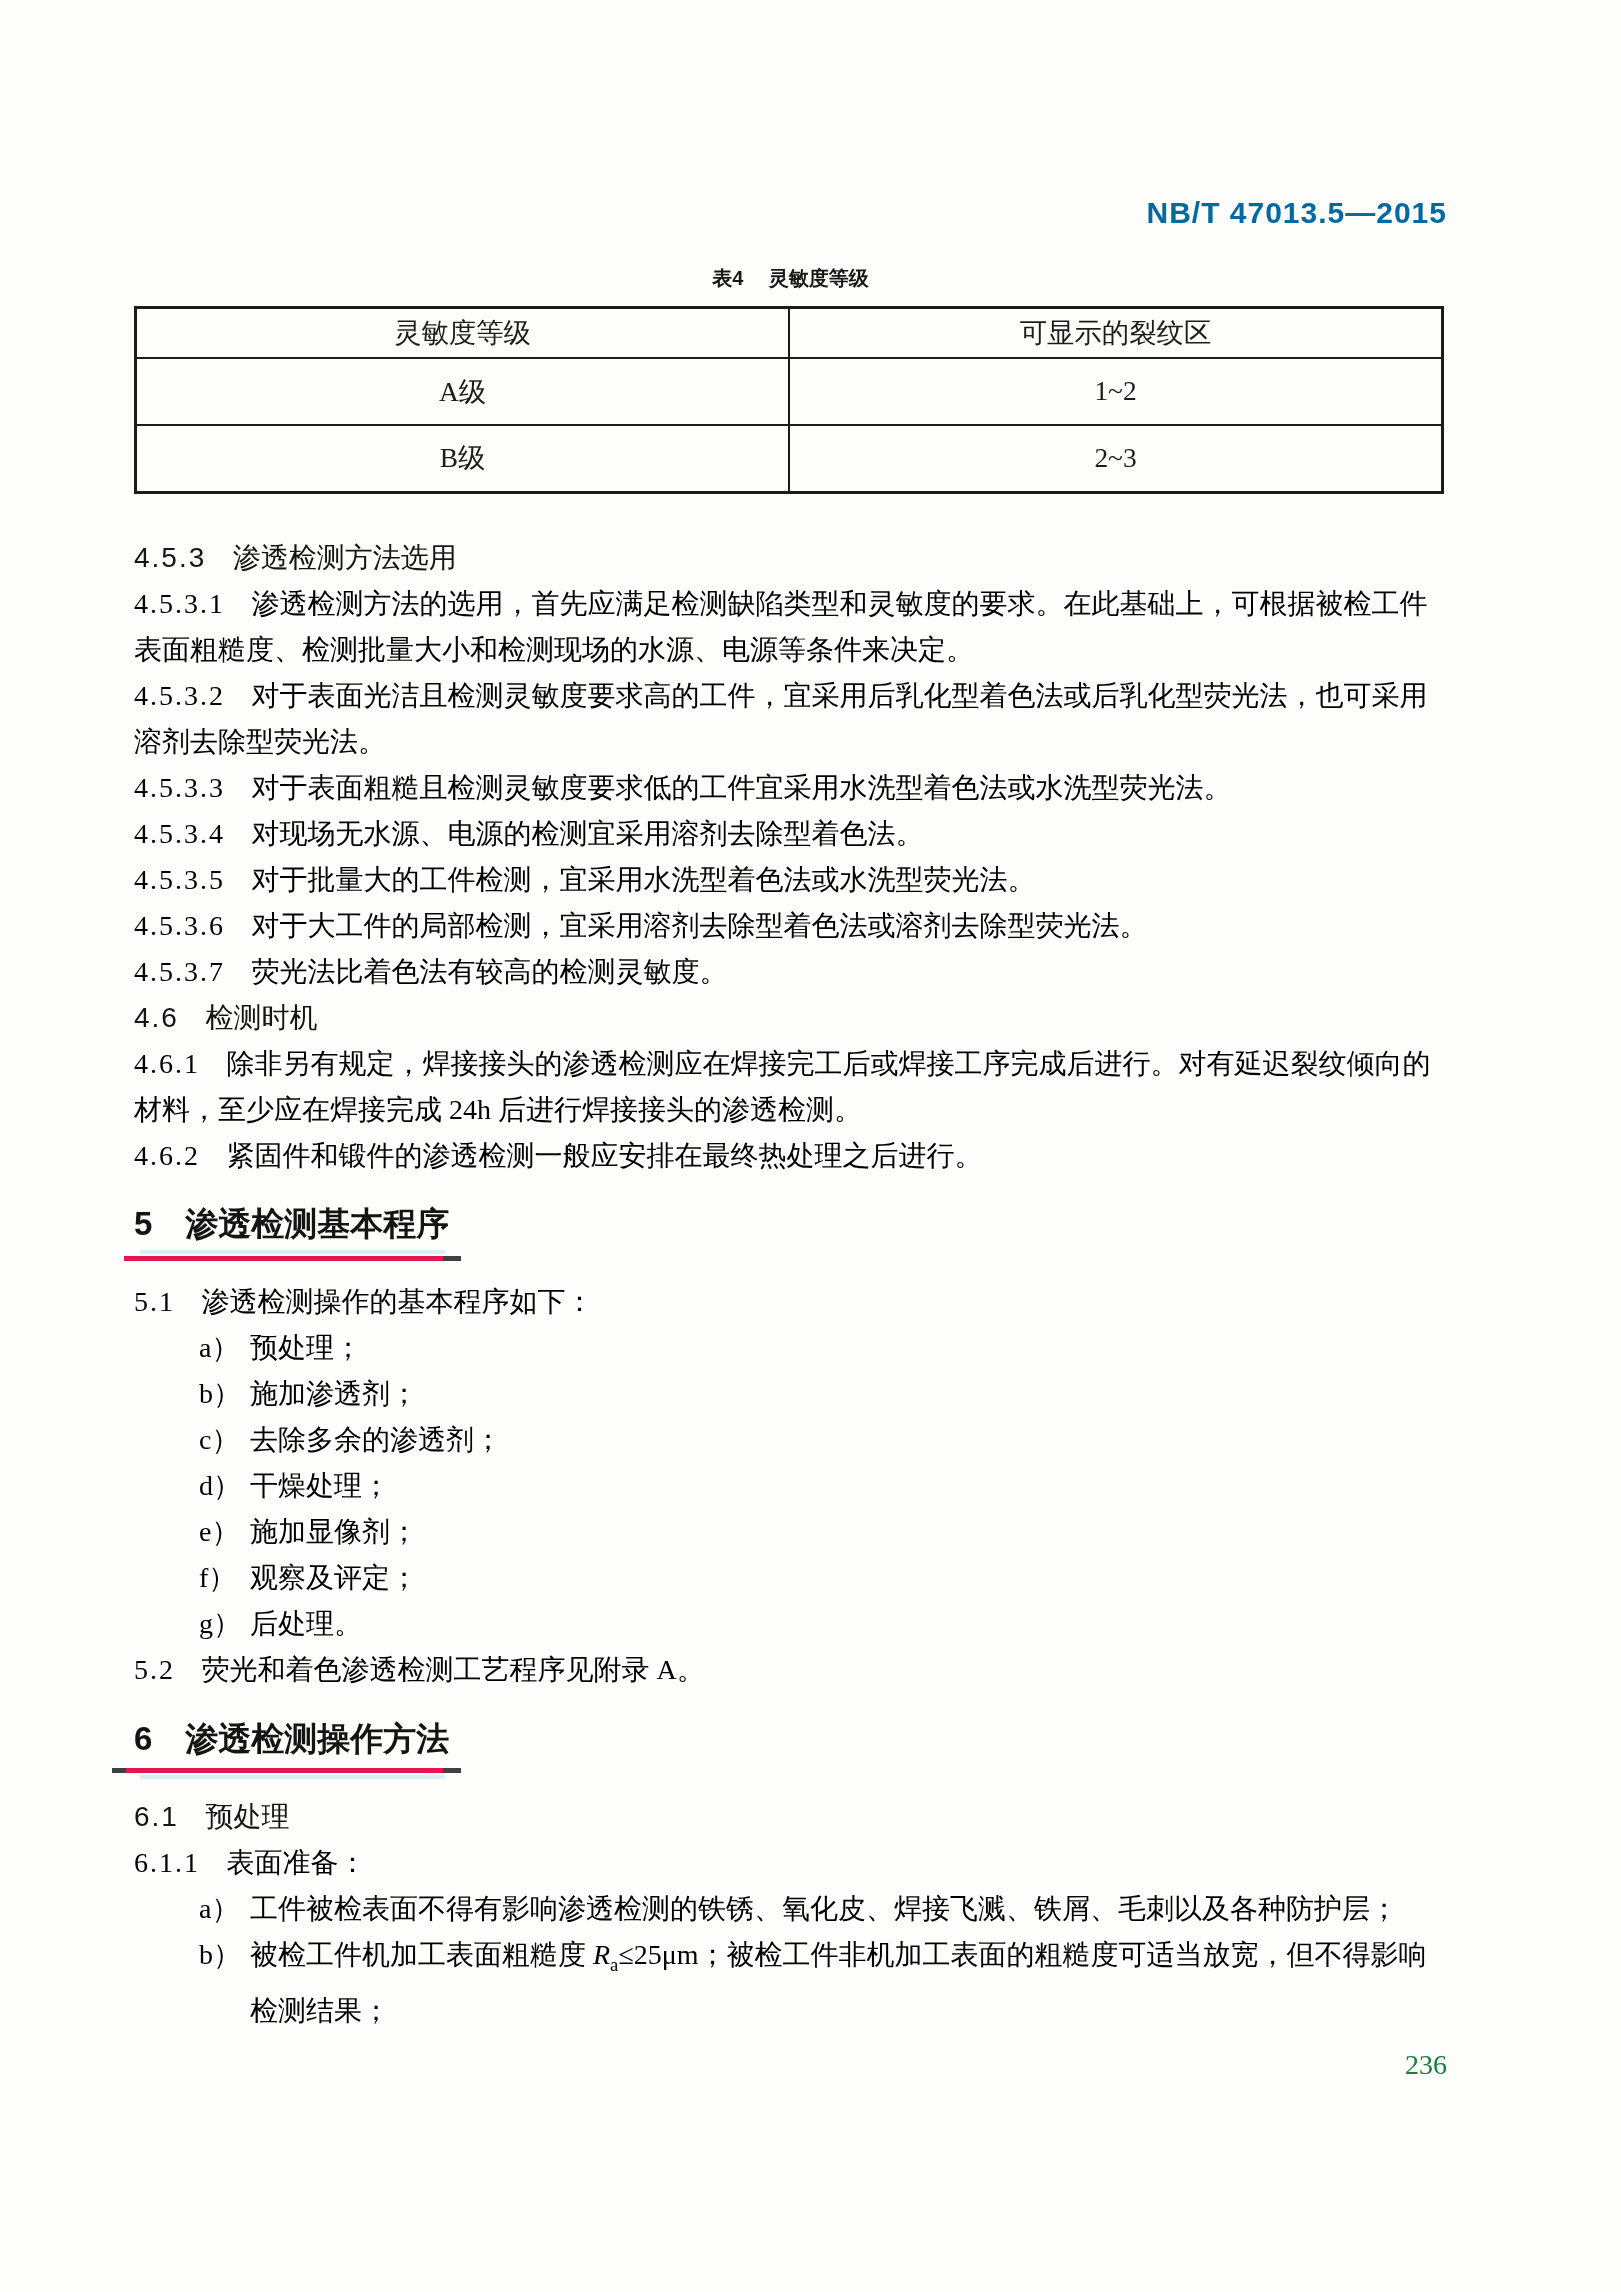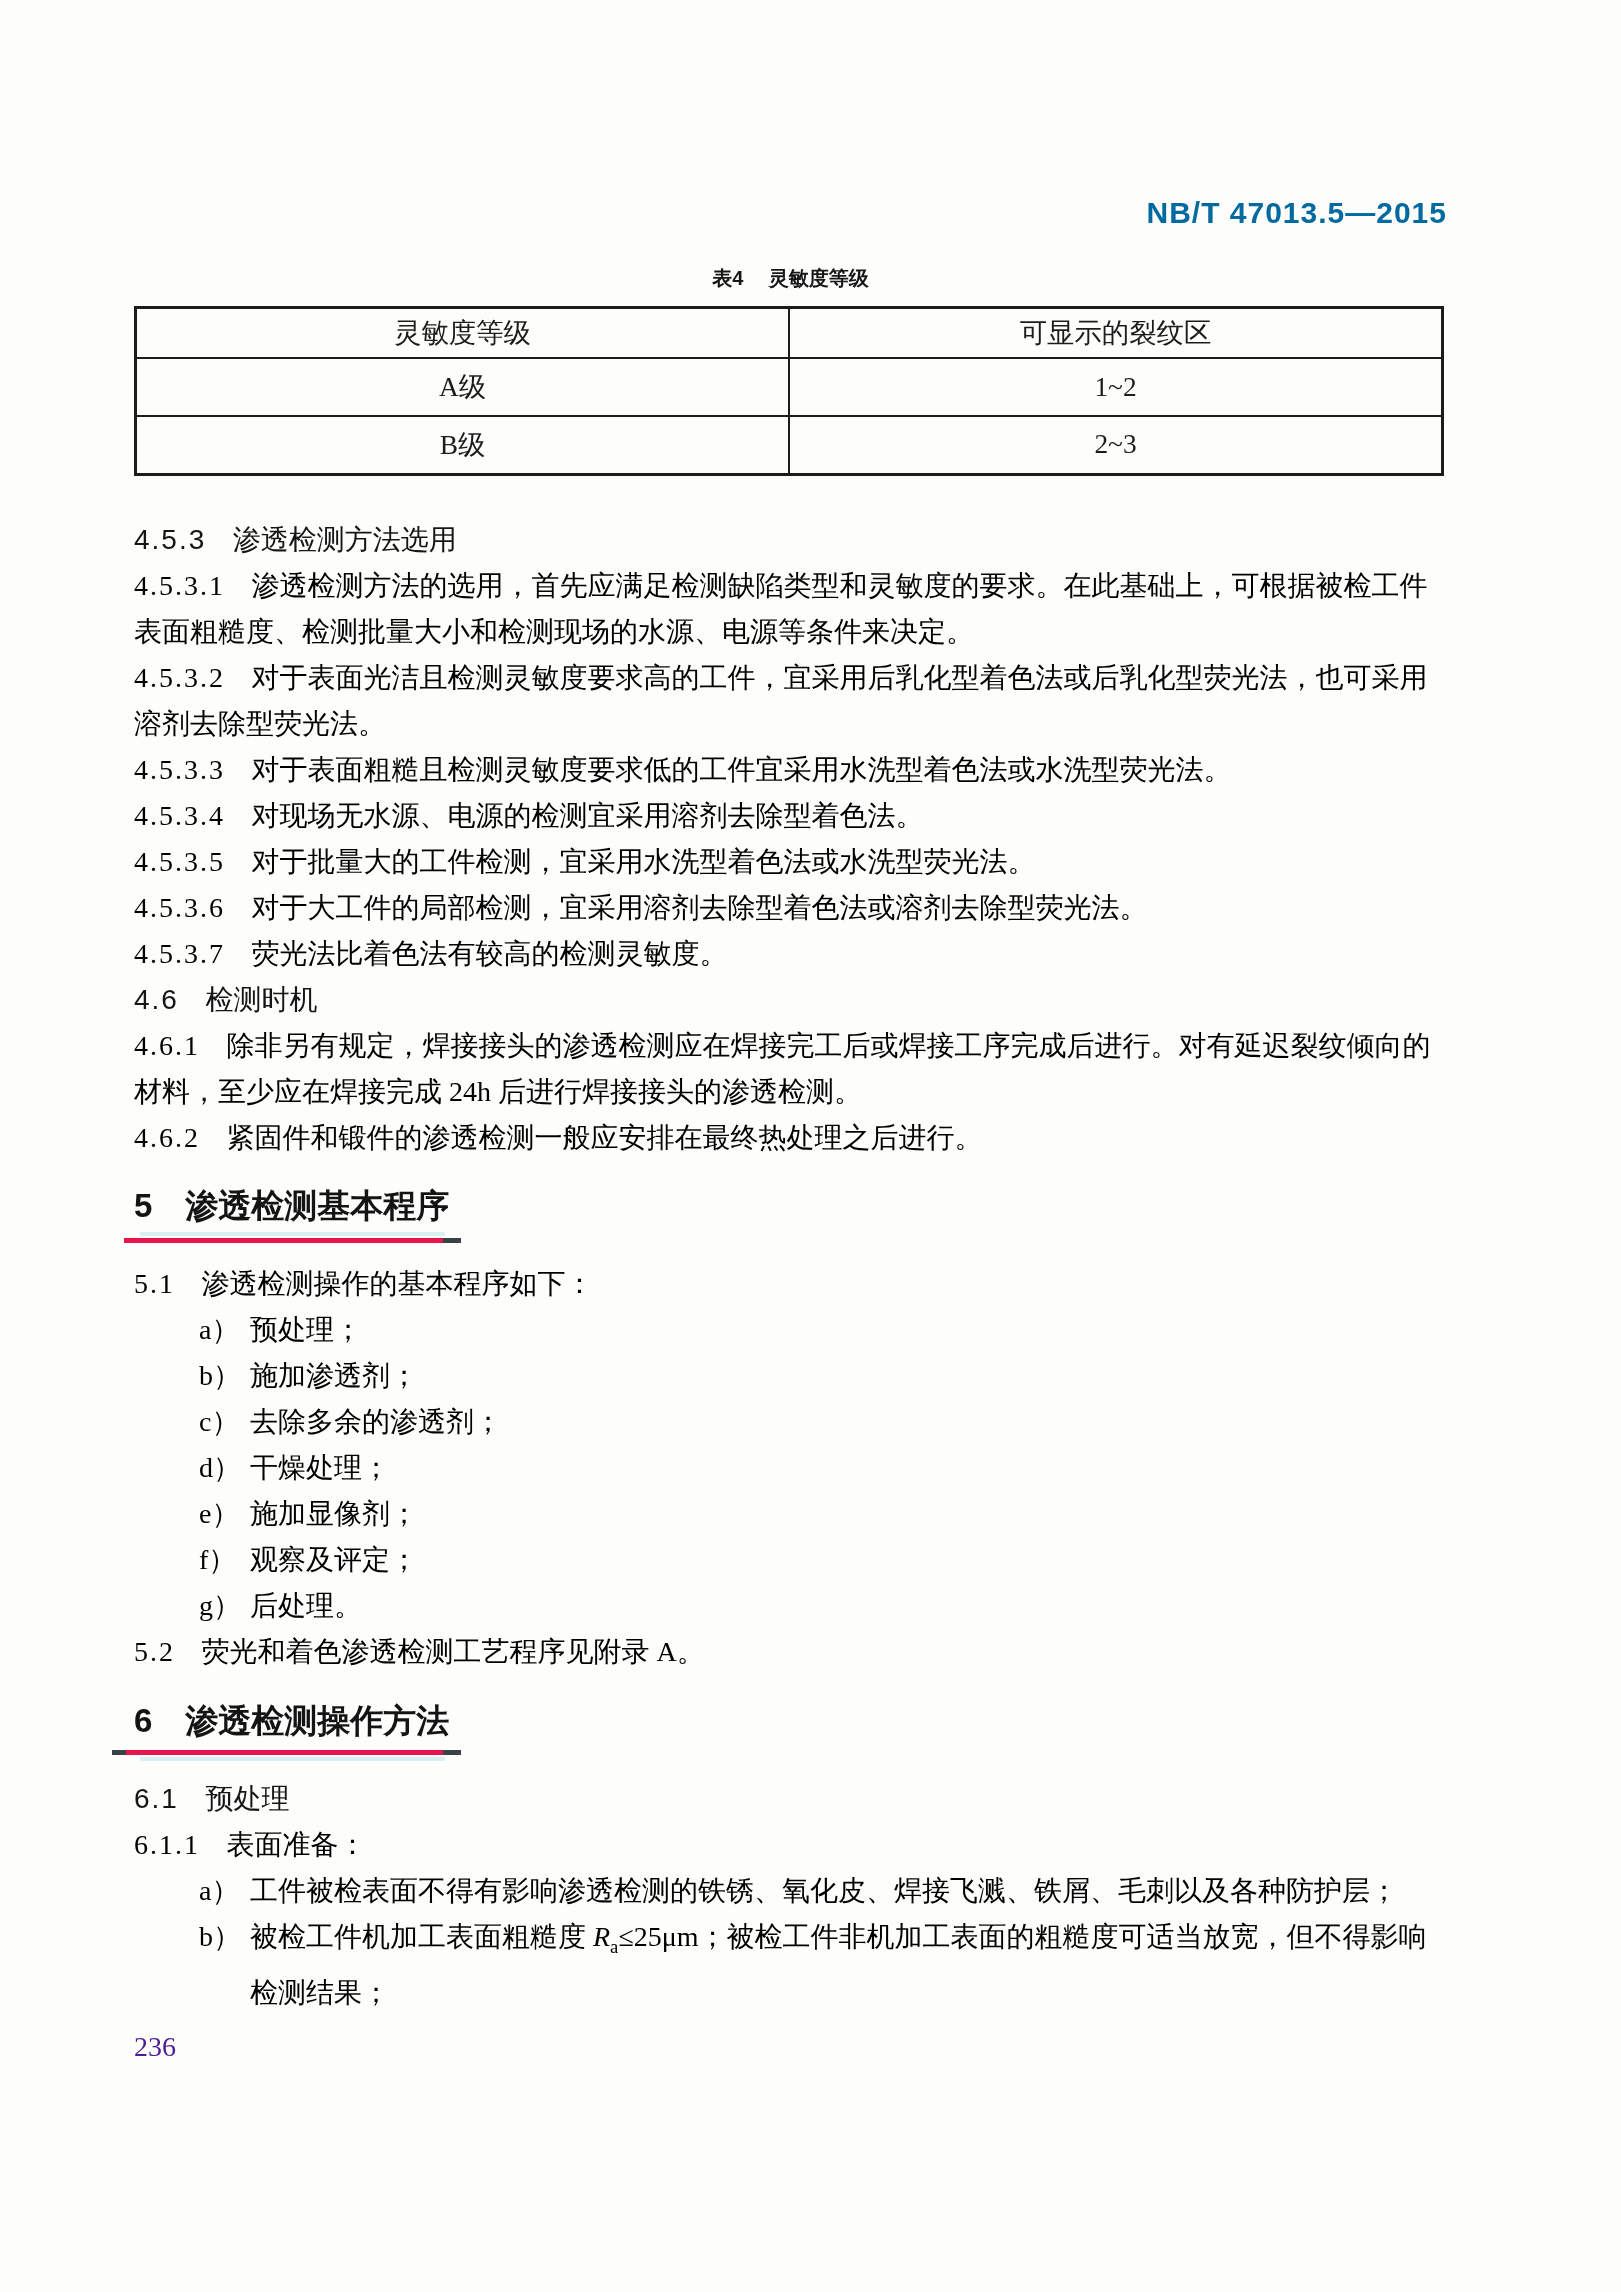--- a/index.html
+++ b/index.html
@@ -48,21 +48,21 @@
     border-left-width:2px;
     border-right-width:2px;
     text-align:center;
     vertical-align:middle;
     font-size:27.4px;
     font-weight:normal;
     color:#1c1c1c;
     padding:0;
   }
   table.t4 th { height:51px; }
-  table.t4 td { height:58px; }
+  table.t4 td { height:67px; }
   table.t4 col.c1 { width:50%; }
   
   .para, .heading, .li {
     font-size:28px;
     line-height:46px;
     margin:0;
     color:#000000;
   }
   .num {
     margin-right:26.5px;
@@ -127,21 +127,22 @@
     flex:0 0 51px;
     white-space:nowrap;
   }
   .li .li-text { flex:1; }
   .li .li-text i { font-style:italic; font-family:"Liberation Serif",serif; }
   .li .li-text sub { font-size:18.6px; }
   
   .page-number {
     margin-top:14.7px;
     font-size:28px;
-    color:#4c1d95;
+    color:#15803d;
+    text-align:right;
   }
 </style>
 </head>
 <body>
 
 <div class="content">
 
   <div class="doc-header">NB/T 47013.5—2015</div>
 
   <div class="table-title">

